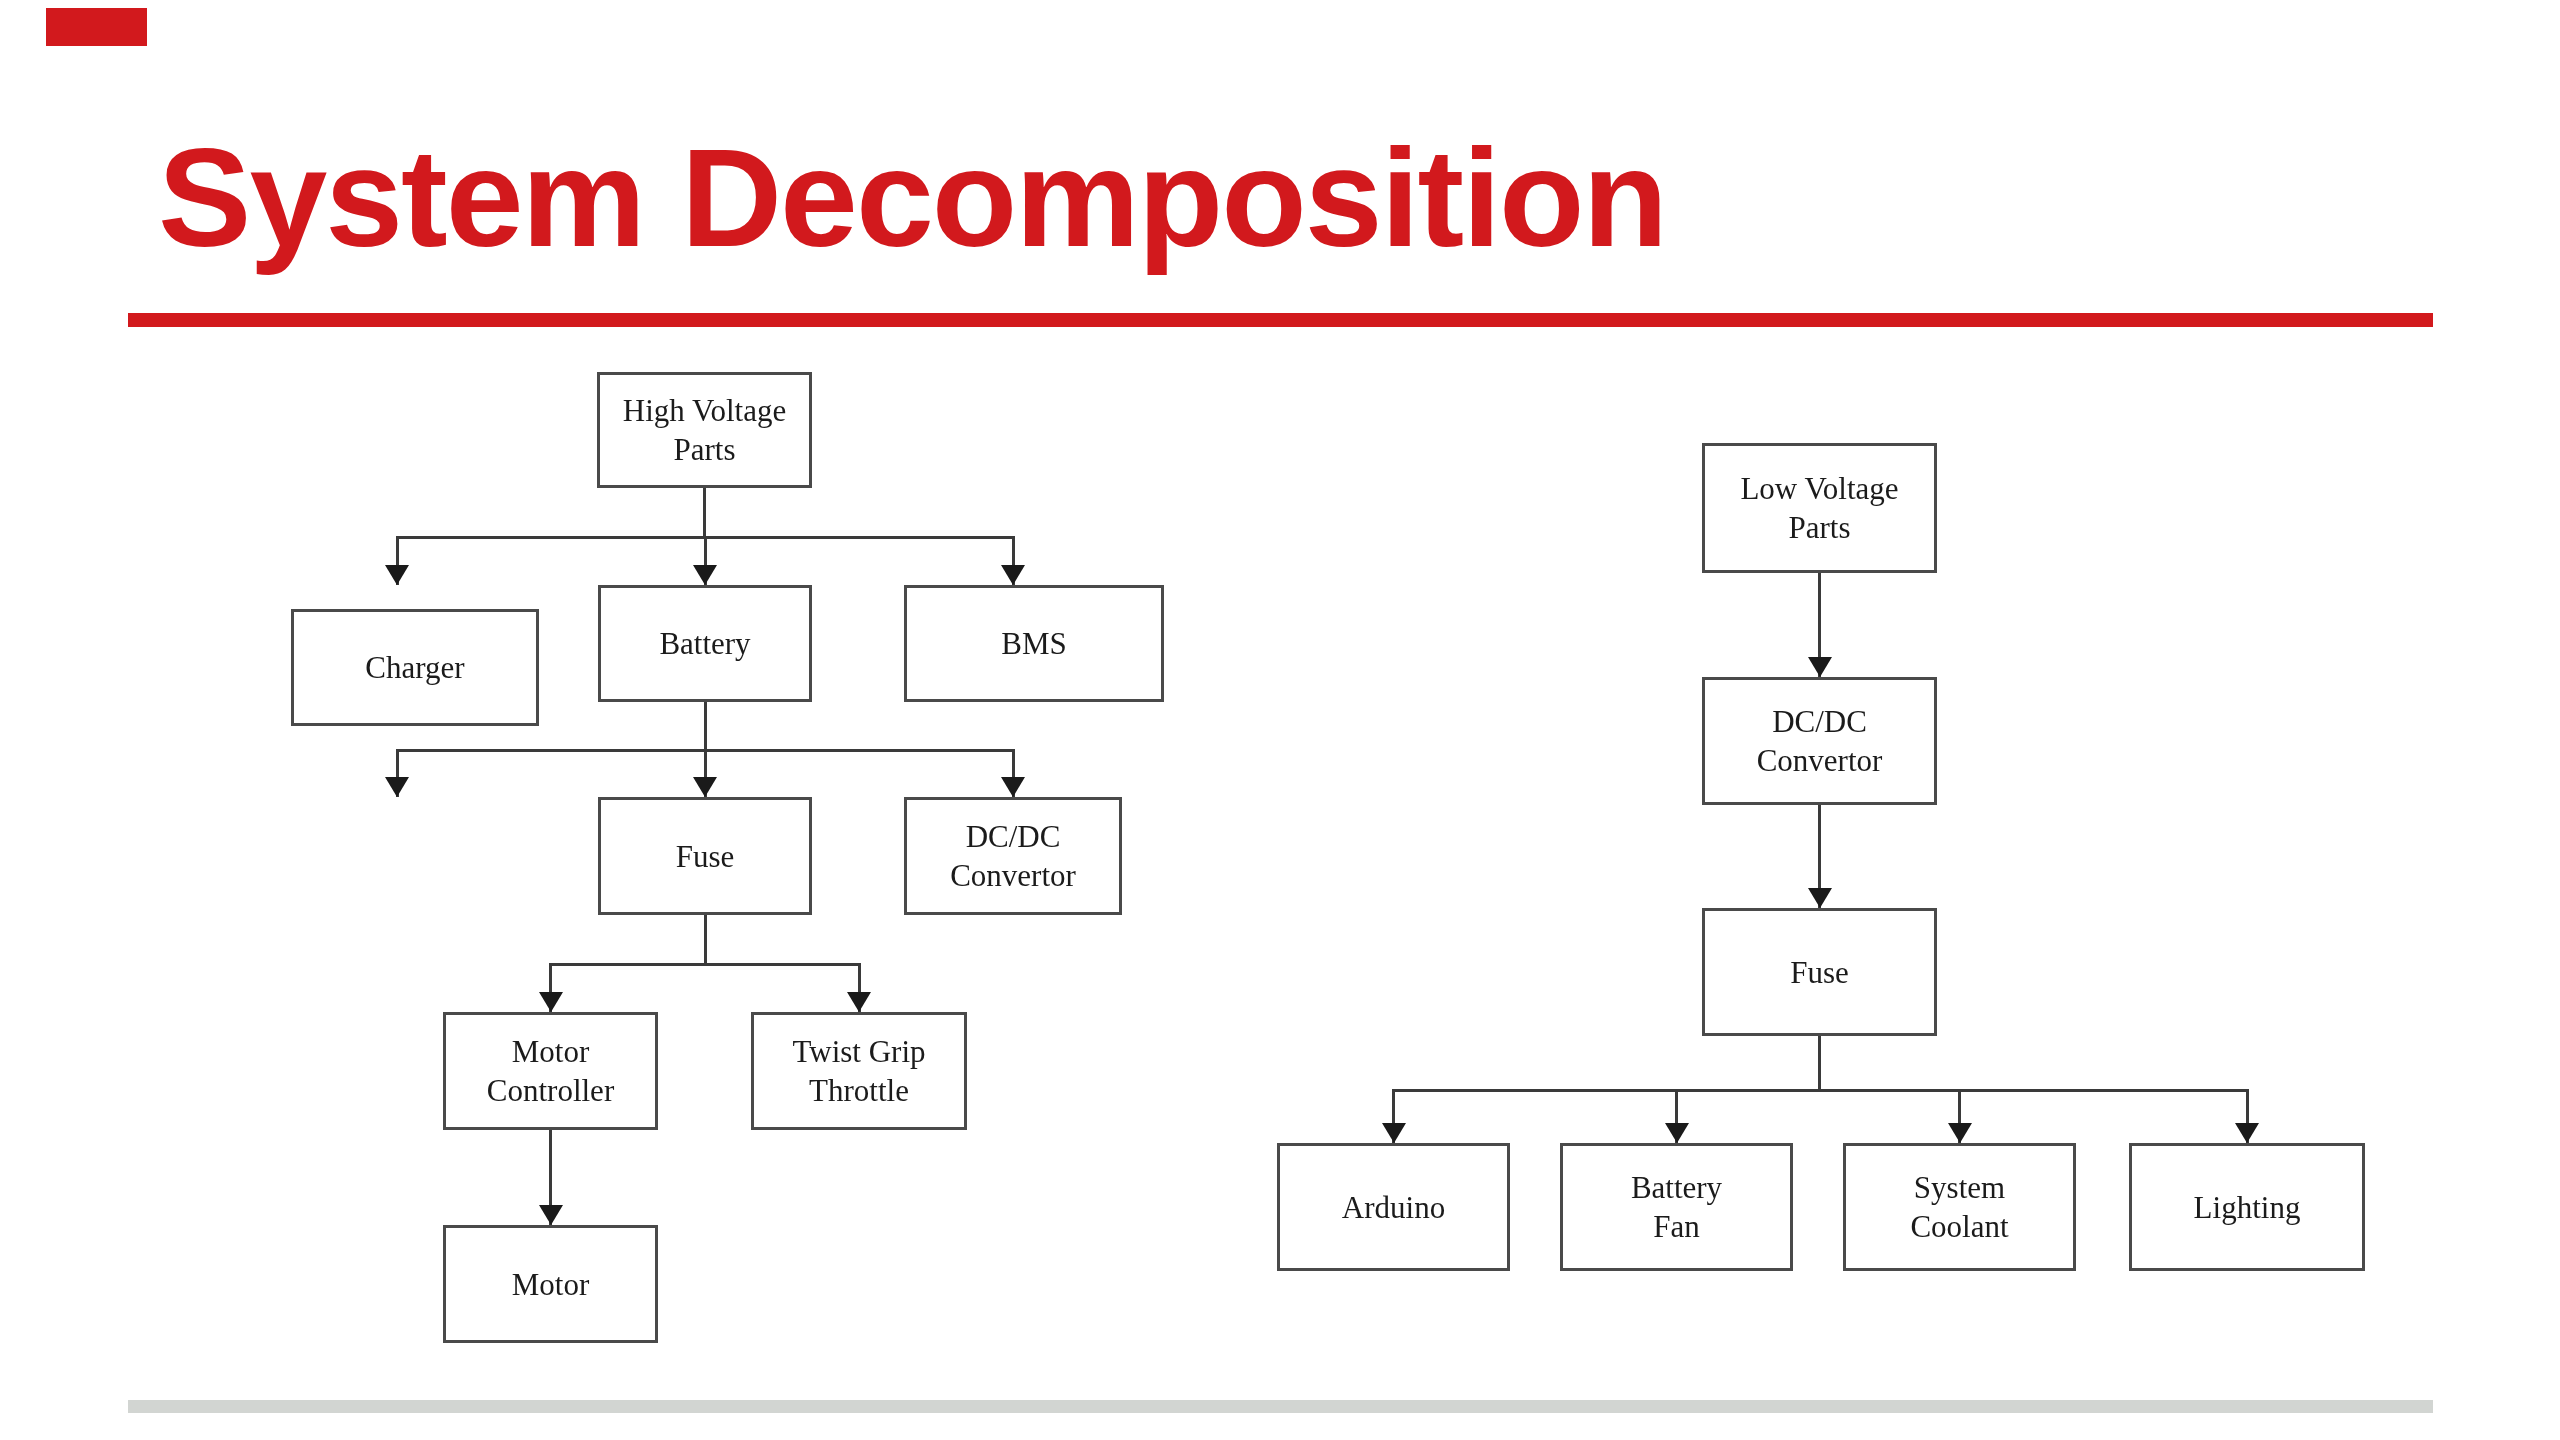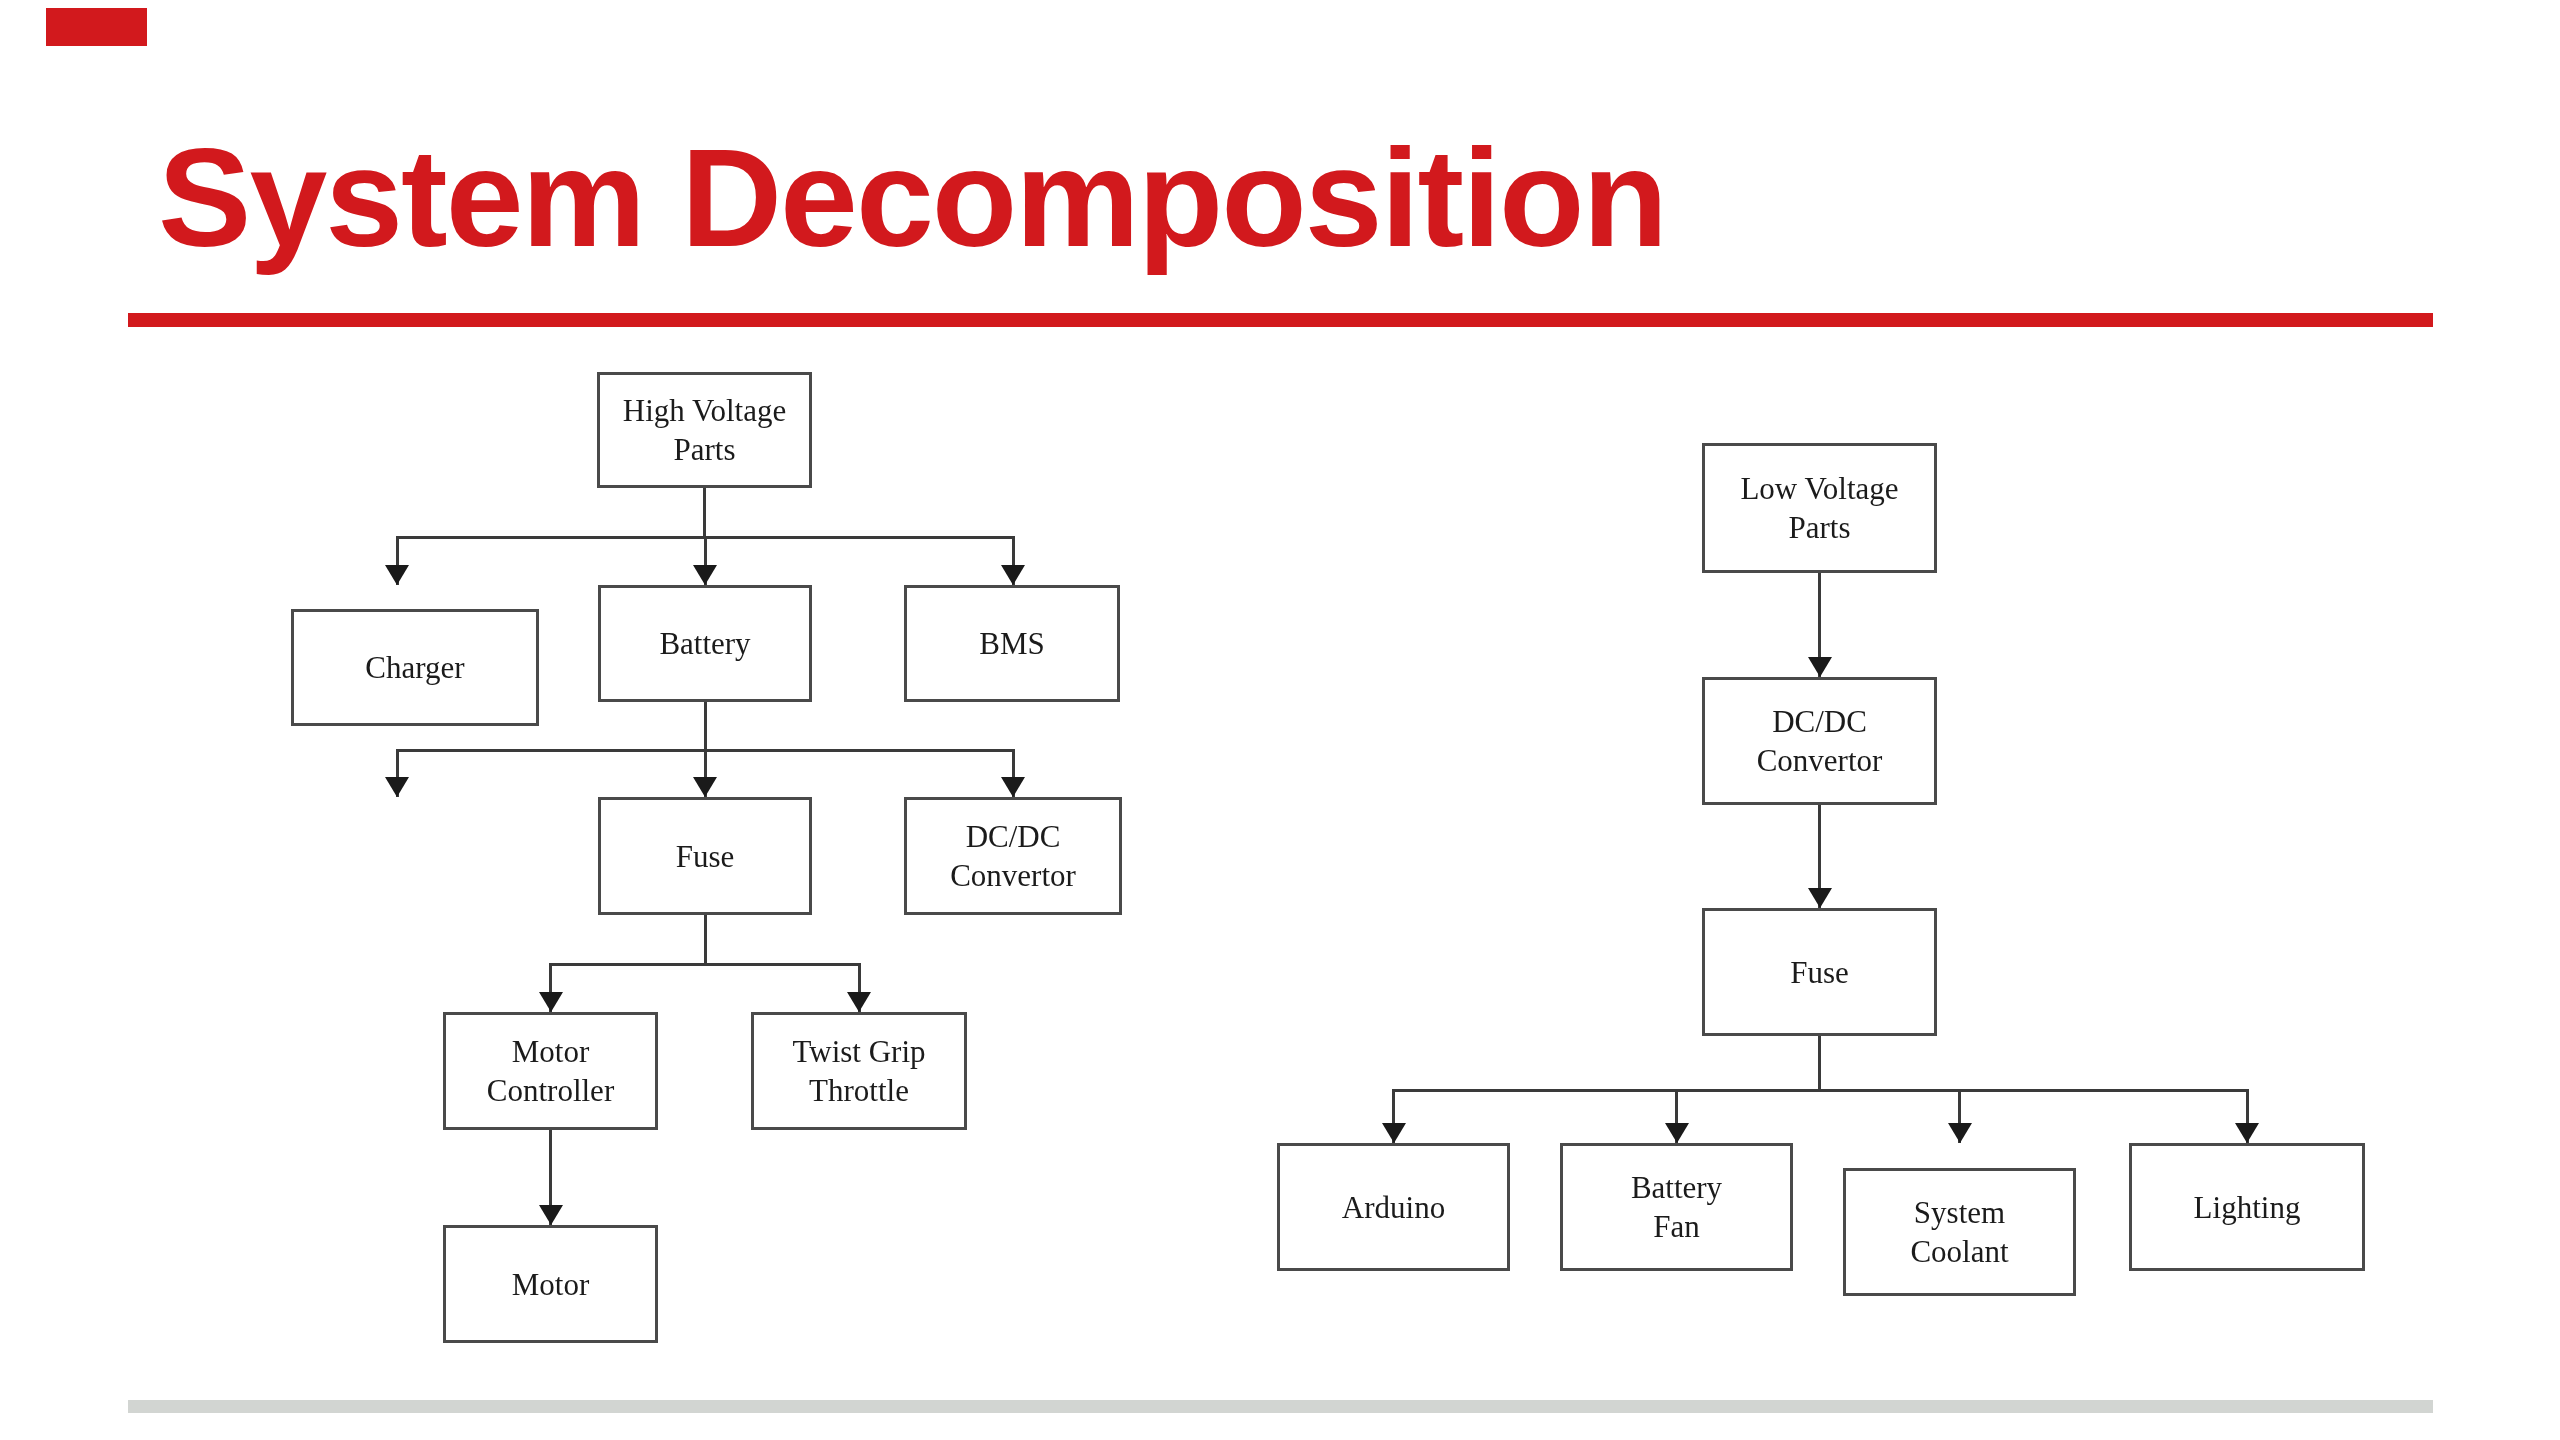--- a/index.html
+++ b/index.html
@@ -59,21 +59,21 @@
       <div class="node" style="left: 597px; top: 372px; width: 215px; height: 116px;">
         <span>High Voltage</span>
         <span>Parts</span>
       </div>
       <div class="node" style="left: 291px; top: 585px; width: 248px; height: 117px; margin-top: 24px;">
         <span>Charger</span>
       </div>
       <div class="node" style="left: 598px; top: 585px; width: 214px; height: 117px;">
         <span>Battery</span>
       </div>
-      <div class="node" style="left: 904px; top: 585px; width: 216px; height: 117px;">
+      <div class="node" style="left: 904px; top: 585px; width: 260px; height: 117px;">
         <span>BMS</span>
       </div>
       <div class="node" style="left: 598px; top: 797px; width: 214px; height: 118px;">
         <span>Fuse</span>
       </div>
       <div class="node" style="left: 904px; top: 797px; width: 218px; height: 118px;">
         <span>DC/DC</span>
         <span>Convertor</span>
       </div>
       <div class="node" style="left: 443px; top: 1012px; width: 215px; height: 118px;">
@@ -98,21 +98,21 @@
       <div class="node" style="left: 1702px; top: 908px; width: 235px; height: 128px;">
         <span>Fuse</span>
       </div>
       <div class="node" style="left: 1277px; top: 1143px; width: 233px; height: 128px;">
         <span>Arduino</span>
       </div>
       <div class="node" style="left: 1560px; top: 1143px; width: 233px; height: 128px;">
         <span>Battery</span>
         <span>Fan</span>
       </div>
-      <div class="node" style="left: 1843px; top: 1143px; width: 233px; height: 128px; margin-top: 25px;">
+      <div class="node" style="left: 1843px; top: 1143px; width: 233px; height: 128px;">
         <span>System</span>
         <span>Coolant</span>
       </div>
       <div class="node" style="left: 2129px; top: 1143px; width: 236px; height: 128px;">
         <span>Lighting</span>
       </div>
       <div class="vline" style="left: 703px; top: 488px; width: 3px; height: 49px;"></div>
       <div class="hline" style="left: 395.5px; top: 535.5px; width: 619px; height: 3px;"></div>
       <div class="vline" style="left: 395.5px; top: 537px; width: 3px; height: 48px;"></div>
       <div class="arrowhead" style="left: 385px; top: 565px;"></div>

